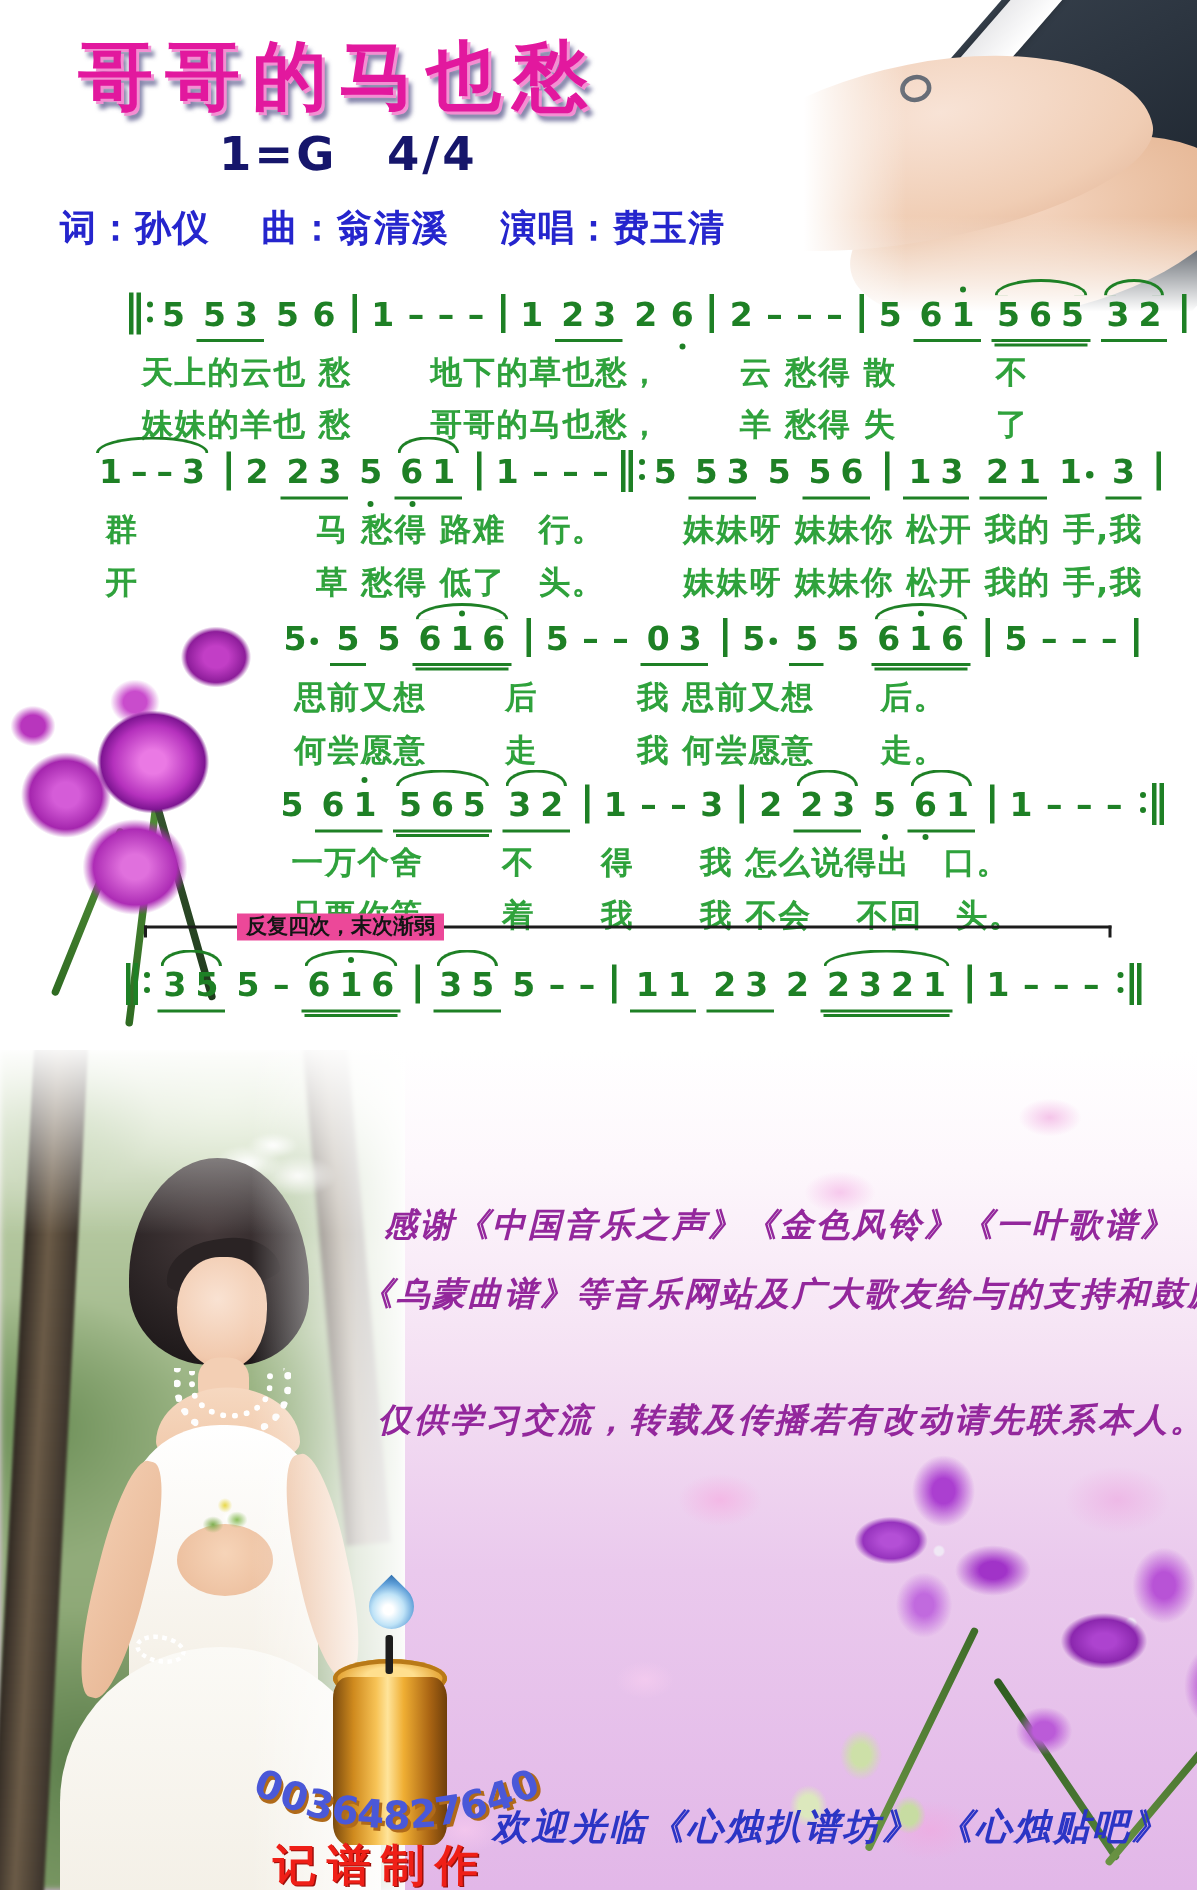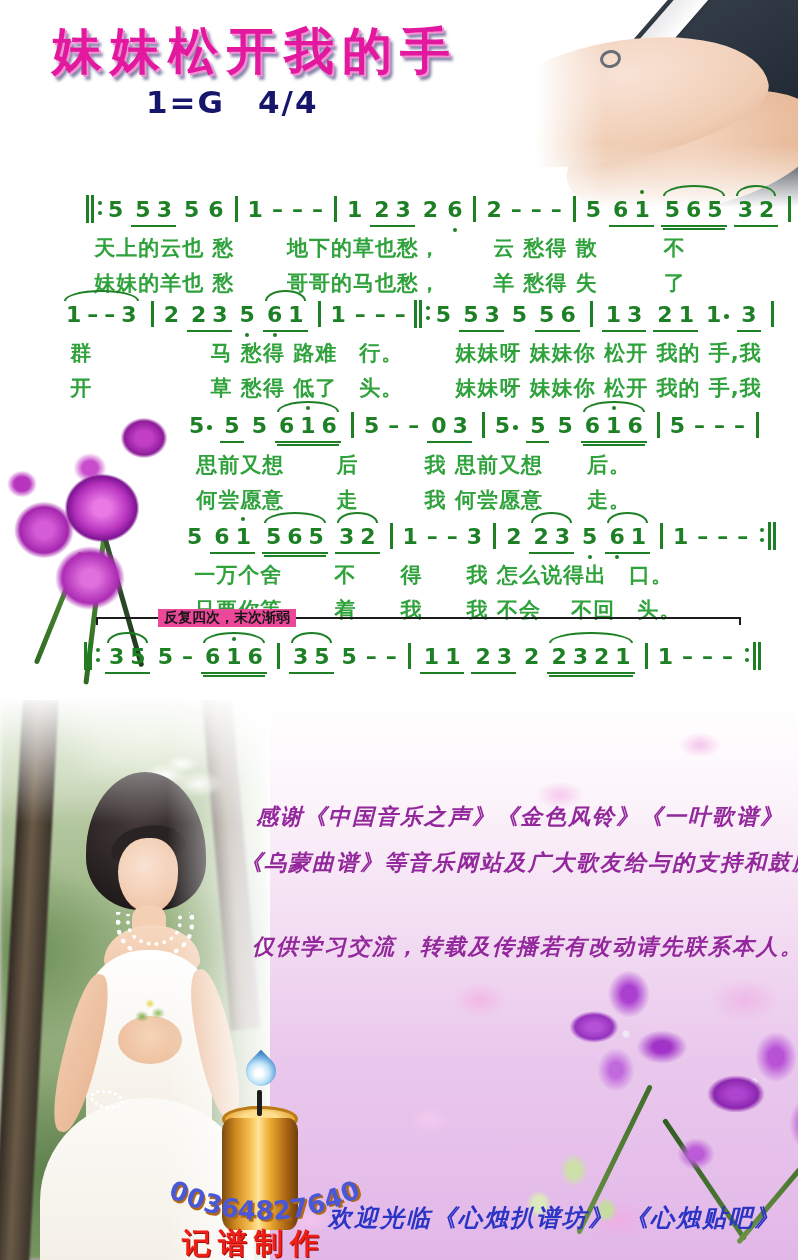--- a/index.html
+++ b/index.html
@@ -205,22 +205,23 @@
 
   <div class="hands">
     <div class="suit"></div>
     <div class="cuff"></div>
     <div class="handM"></div>
     <div class="handF"></div>
     <div class="ring"></div>
     <div class="hfade"></div>
   </div>
 
-  <div class="title">妹妹松开我的手</div>
+  <div class="title">哥哥的马也愁</div>
   <div class="keysig">1=G　4/4</div>
+  <div class="credits">词：孙仪　 曲：翁清溪　 演唱：费玉清</div>
 
   <div class="carn">
     <i class="s1"></i>
     <i class="s2"></i>
     <i class="s3"></i>
     <div class="blooms"></div>
   </div>
 
   <div class="mline" style="left:86px;top:195px">
       <div class="nrow"><span class="tk bar-rs"></span><span class="nt tk"><b class="dg">5</b></span><span class="tk grp u1"><span class="nt"><b class="dg">5</b></span><span class="nt"><b class="dg">3</b></span></span><span class="nt tk"><b class="dg">5</b></span><span class="nt tk"><b class="dg">6</b></span><span class="tk bar-b"></span><span class="nt tk"><b class="dg">1</b></span><span class="nt tk"><b class="dg">–</b></span><span class="nt tk"><b class="dg">–</b></span><span class="nt tk"><b class="dg">–</b></span><span class="tk bar-b"></span><span class="nt tk"><b class="dg">1</b></span><span class="tk grp u1"><span class="nt"><b class="dg">2</b></span><span class="nt"><b class="dg">3</b></span></span><span class="nt tk"><b class="dg">2</b></span><span class="nt tk"><b class="dg">6</b><i class="dl"></i></span><span class="tk bar-b"></span><span class="nt tk"><b class="dg">2</b></span><span class="nt tk"><b class="dg">–</b></span><span class="nt tk"><b class="dg">–</b></span><span class="nt tk"><b class="dg">–</b></span><span class="tk bar-b"></span><span class="nt tk"><b class="dg">5</b></span><span class="tk grp u1"><span class="nt"><b class="dg">6</b></span><span class="nt"><b class="dg">1</b><i class="dh"></i></span></span><span class="tk grp u2"><i class="tie"></i><span class="nt"><b class="dg">5</b></span><span class="nt"><b class="dg">6</b></span><span class="nt"><b class="dg">5</b></span></span><span class="tk grp u1"><i class="tie"></i><span class="nt"><b class="dg">3</b></span><span class="nt"><b class="dg">2</b></span></span><span class="tk bar-b"></span></div>

